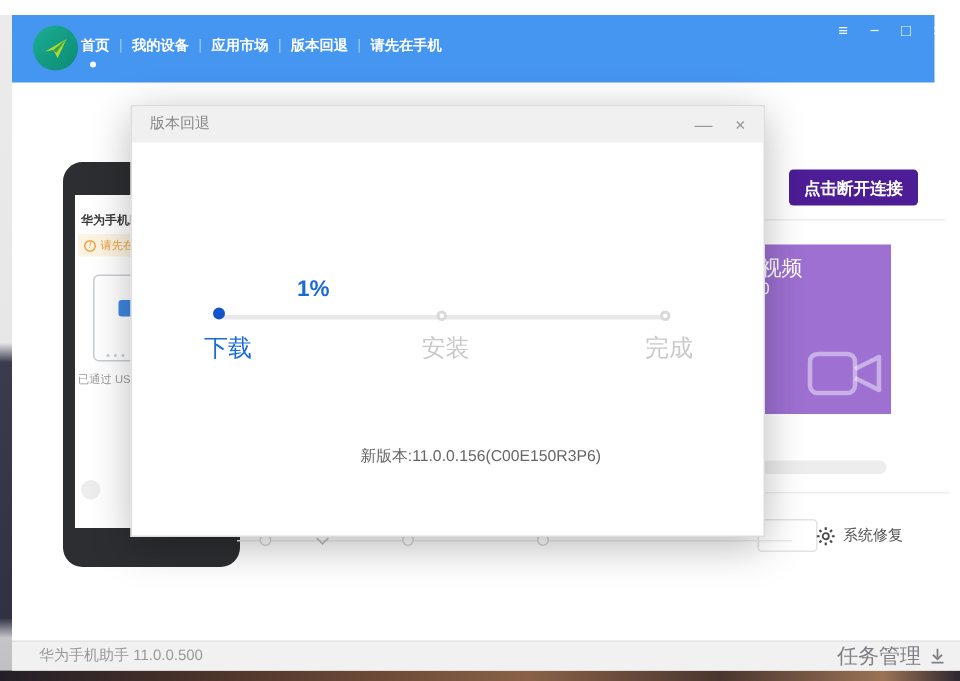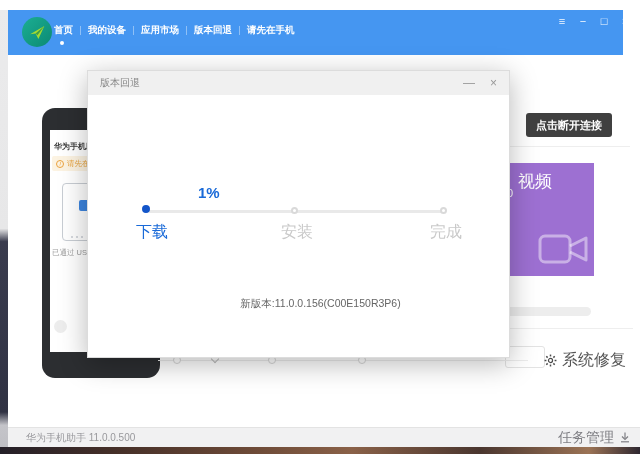--- a/index.html
+++ b/index.html
@@ -64,36 +64,36 @@
               border:1px solid #c8cdd3; border-radius:4px; }
   .ps-illus i { position:absolute; bottom:2px; width:2px; height:2px; border-radius:50%; background:#c8cdd3; }
   .ps-chip { position:absolute; left:29px; top:70px; width:12px; height:11px;
               background:#3e86e0; border-radius:2px; }
   .ps-usb { position:absolute; left:2px; top:118px; font-size:7.5px; color:#9a9a9a; white-space:nowrap; }
   .ps-circle { position:absolute; left:4px; top:190px; width:13px; height:13px;
               border-radius:50%; background:#ededed; }
 
   
   .btn-disconnect { position:absolute; left:518px; top:103px; width:86px; height:24px;
-              background:#404040; border:none; border-radius:3px; color:#fff;
+              background:#4c1d95; border:none; border-radius:3px; color:#fff;
               font-size:11px; font-weight:bold; cursor:pointer; font-family:"Liberation Sans",sans-serif; }
   .divider1 { position:absolute; left:430px; top:136px; width:192px; height:1px; background:#eeeeee; }
   .tile-video { position:absolute; left:490px; top:153px; width:96px; height:113px;
               background:#9d70d2; overflow:hidden; cursor:pointer; }
-  .tile-video .t-label { position:absolute; left:20px; top:7px; color:#fff; font-size:17px; }
+  .tile-video .t-label { position:absolute; left:9px; top:7px; color:#fff; font-size:14px; }
   .tile-video .t-count { position:absolute; left:9px; top:24px; color:#fff; font-size:11px; }
   .tile-video svg { position:absolute; right:2px; bottom:4px; }
   .gray-pill { position:absolute; left:490px; top:297px; width:93px; height:9px;
               background:#ededed; border-radius:4.5px; }
   .divider2 { position:absolute; left:455px; top:318px; width:170px; height:1px; background:#eeeeee; }
   .mini-btn { position:absolute; left:497px; top:336px; width:40px; height:22px;
               background:#fff; border:1px solid #e3e3e3; border-radius:3px; }
   .sys-repair { position:absolute; left:536px; top:340px; display:flex; align-items:center;
               gap:5px; cursor:pointer; }
-  .sys-repair b { font-weight:normal; font-size:16px; color:#555; white-space:nowrap; }
+  .sys-repair b { font-weight:normal; font-size:10px; color:#555; white-space:nowrap; }
 
   .footer-line { position:absolute; left:150px; top:350px; width:370px; height:1px; background:#ececec; }
   .dot-ring { position:absolute; top:346px; width:8px; height:8px; border-radius:50%;
               background:#fff; border:1px solid #d5d5d5; }
   .chev { position:absolute; left:204px; top:346px; width:6px; height:6px;
               border-right:1px solid #b9b9b9; border-bottom:1px solid #b9b9b9; transform:rotate(45deg); }
 
   
   .statusbar { position:absolute; left:0; top:417px; width:632px; height:20px;
               background:#f1f1f2; border-top:1px solid #e3e3e3; }

